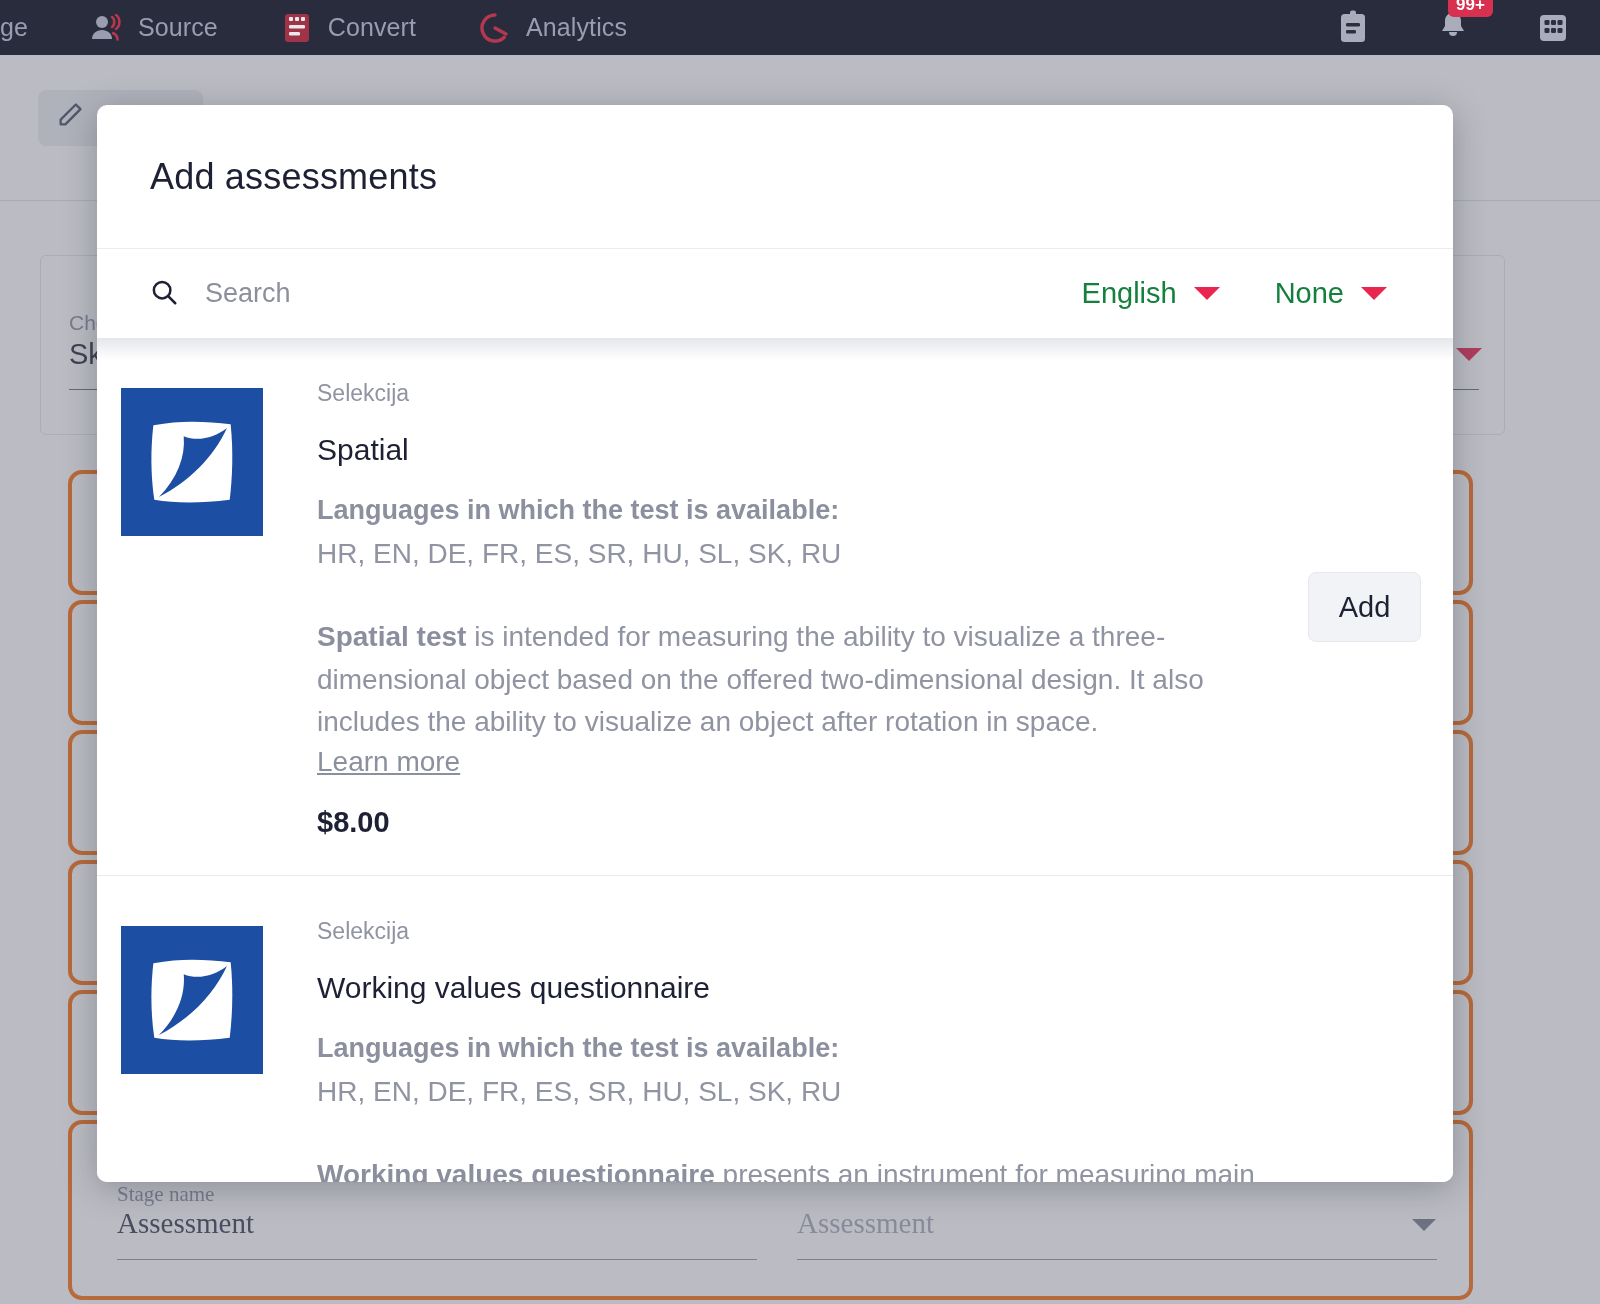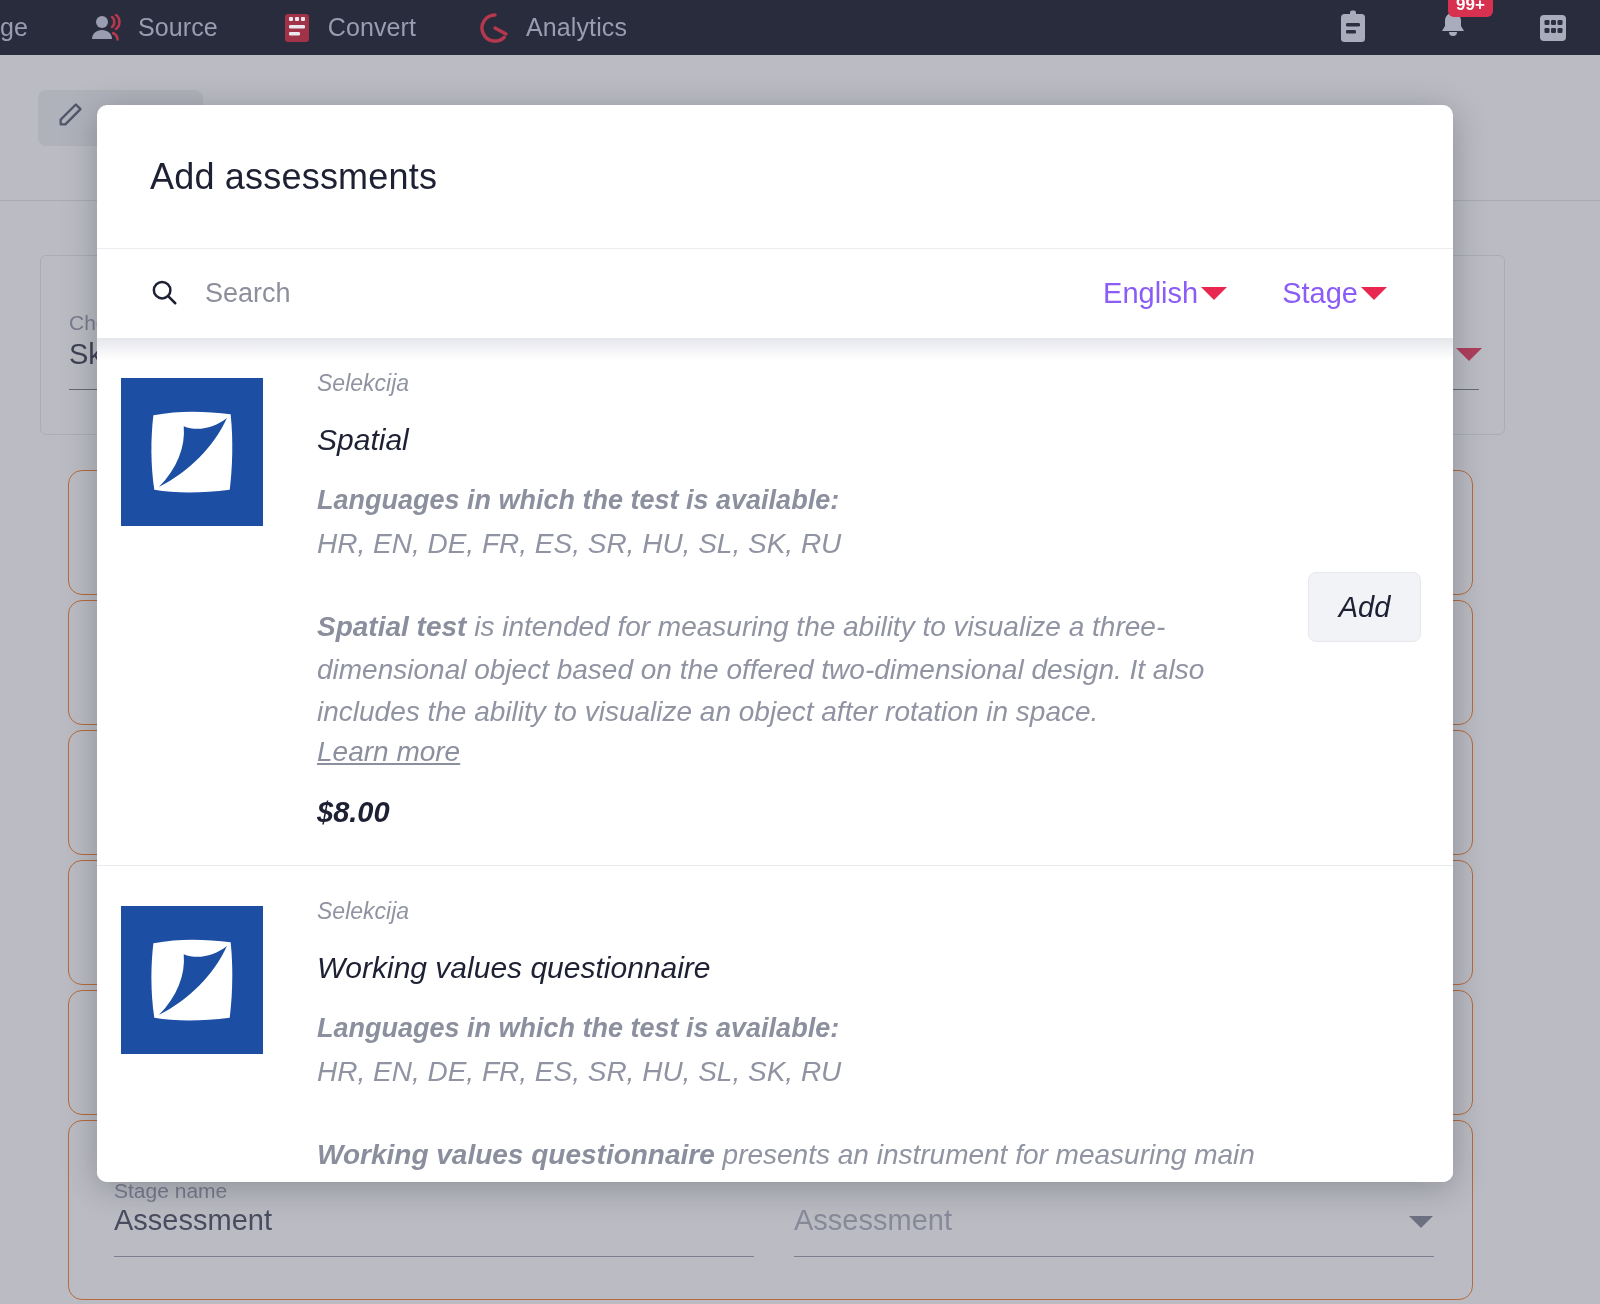--- a/index.html
+++ b/index.html
@@ -52,21 +52,21 @@
   .hr-line { position: absolute; left: 0; width: 1600px; height: 1px; background: #dfe1e8; }
 
   .panel {
     position: absolute; border: 1px solid #e2e4ea; border-radius: 6px; background: #fff;
   }
   .panel-label { color: #8d91a2; font-size: 21px; }
   .panel-value { color: #2b2f40; font-size: 29px; }
   .panel-underline { height: 1px; background: #6c7080; }
 
   .stage-card {
-    position: absolute; border: 1px solid #f97316; border-radius: 14px; background: #fff;
+    position: absolute; border: 4px solid #f97316; border-radius: 14px; background: #fff; font-family: Liberation Serif, serif;
   }
 
   .field-label { position:absolute; color:#8d91a2; font-size: 21px; }
   .field-value { position:absolute; color:#3b4054; font-size: 29px; }
   .field-rule  { position:absolute; height:1px; background:#9396a6; }
 
   .caret-red {
     width: 0; height: 0; border-left: 13px solid transparent; border-right: 13px solid transparent;
     border-top: 13px solid #e8264f;
   }
@@ -93,35 +93,34 @@
   .modal-title { font-size: 36px; color: #1d2133; letter-spacing: .2px; }
 
   .search-row {
     height: 90px; border-top: 1px solid #ececf0;
     display: flex; align-items: center; padding: 0 66px 0 52px;
     background: #fff;
   }
   .search-left { display:flex; align-items:center; gap: 26px; flex: 1; }
   .search-placeholder { font-size: 27px; color: #8c8f9c; }
   .dropdowns { display:flex; align-items:center; gap: 55px; }
-  .dd { display:flex; align-items:center; gap: 3px; font-size: 29px; color: #8b5cf6; cursor: pointer; }
+  .dd { display:flex; align-items:center; gap: 17px; font-size: 29px; color: #15803d; cursor: pointer; }
 
   .list-scroll {
     position: absolute; left: 0; top: 233px; width: 1356px; height: 844px;
     background: #ffffff; overflow: hidden;
   }
   .list-shade {
     position:absolute; left:0; top:0; width: 1356px; height: 22px;
     background: linear-gradient(to bottom, rgba(225,226,232,.85), rgba(255,255,255,0));
   }
 
   .assessment-row {
-    position: relative; display: flex; padding: 32px 0 36px 0;
+    position: relative; display: flex; padding: 42px 0 36px 0;
     border-bottom: 1px solid #e9eaee;
-    font-style: italic;
   }
   .assessment-row:last-child { border-bottom: none; }
 
   .logo-tile {
     flex: 0 0 auto; width: 142px; height: 148px; margin-left: 24px; margin-top: 8px;
     background: #1c4ea3; display: flex; align-items: center; justify-content: center;
   }
   .logo-inner { width: 92px; height: 92px; }
 
   .row-body { flex: 1; padding-left: 54px; padding-right: 150px; }
@@ -280,21 +279,21 @@
           </svg>
         </span>
         <span class="search-placeholder">Search</span>
       </div>
       <div class="dropdowns">
         <div class="dd">
           <span>English</span>
           <span class="caret-red"></span>
         </div>
         <div class="dd">
-          <span>Stage</span>
+          <span>None</span>
           <span class="caret-red"></span>
         </div>
       </div>
     </div>
 
     <div class="list-scroll">
       <div class="list-shade"></div>
 
       <div class="assessment-row">
         <div class="logo-tile">

